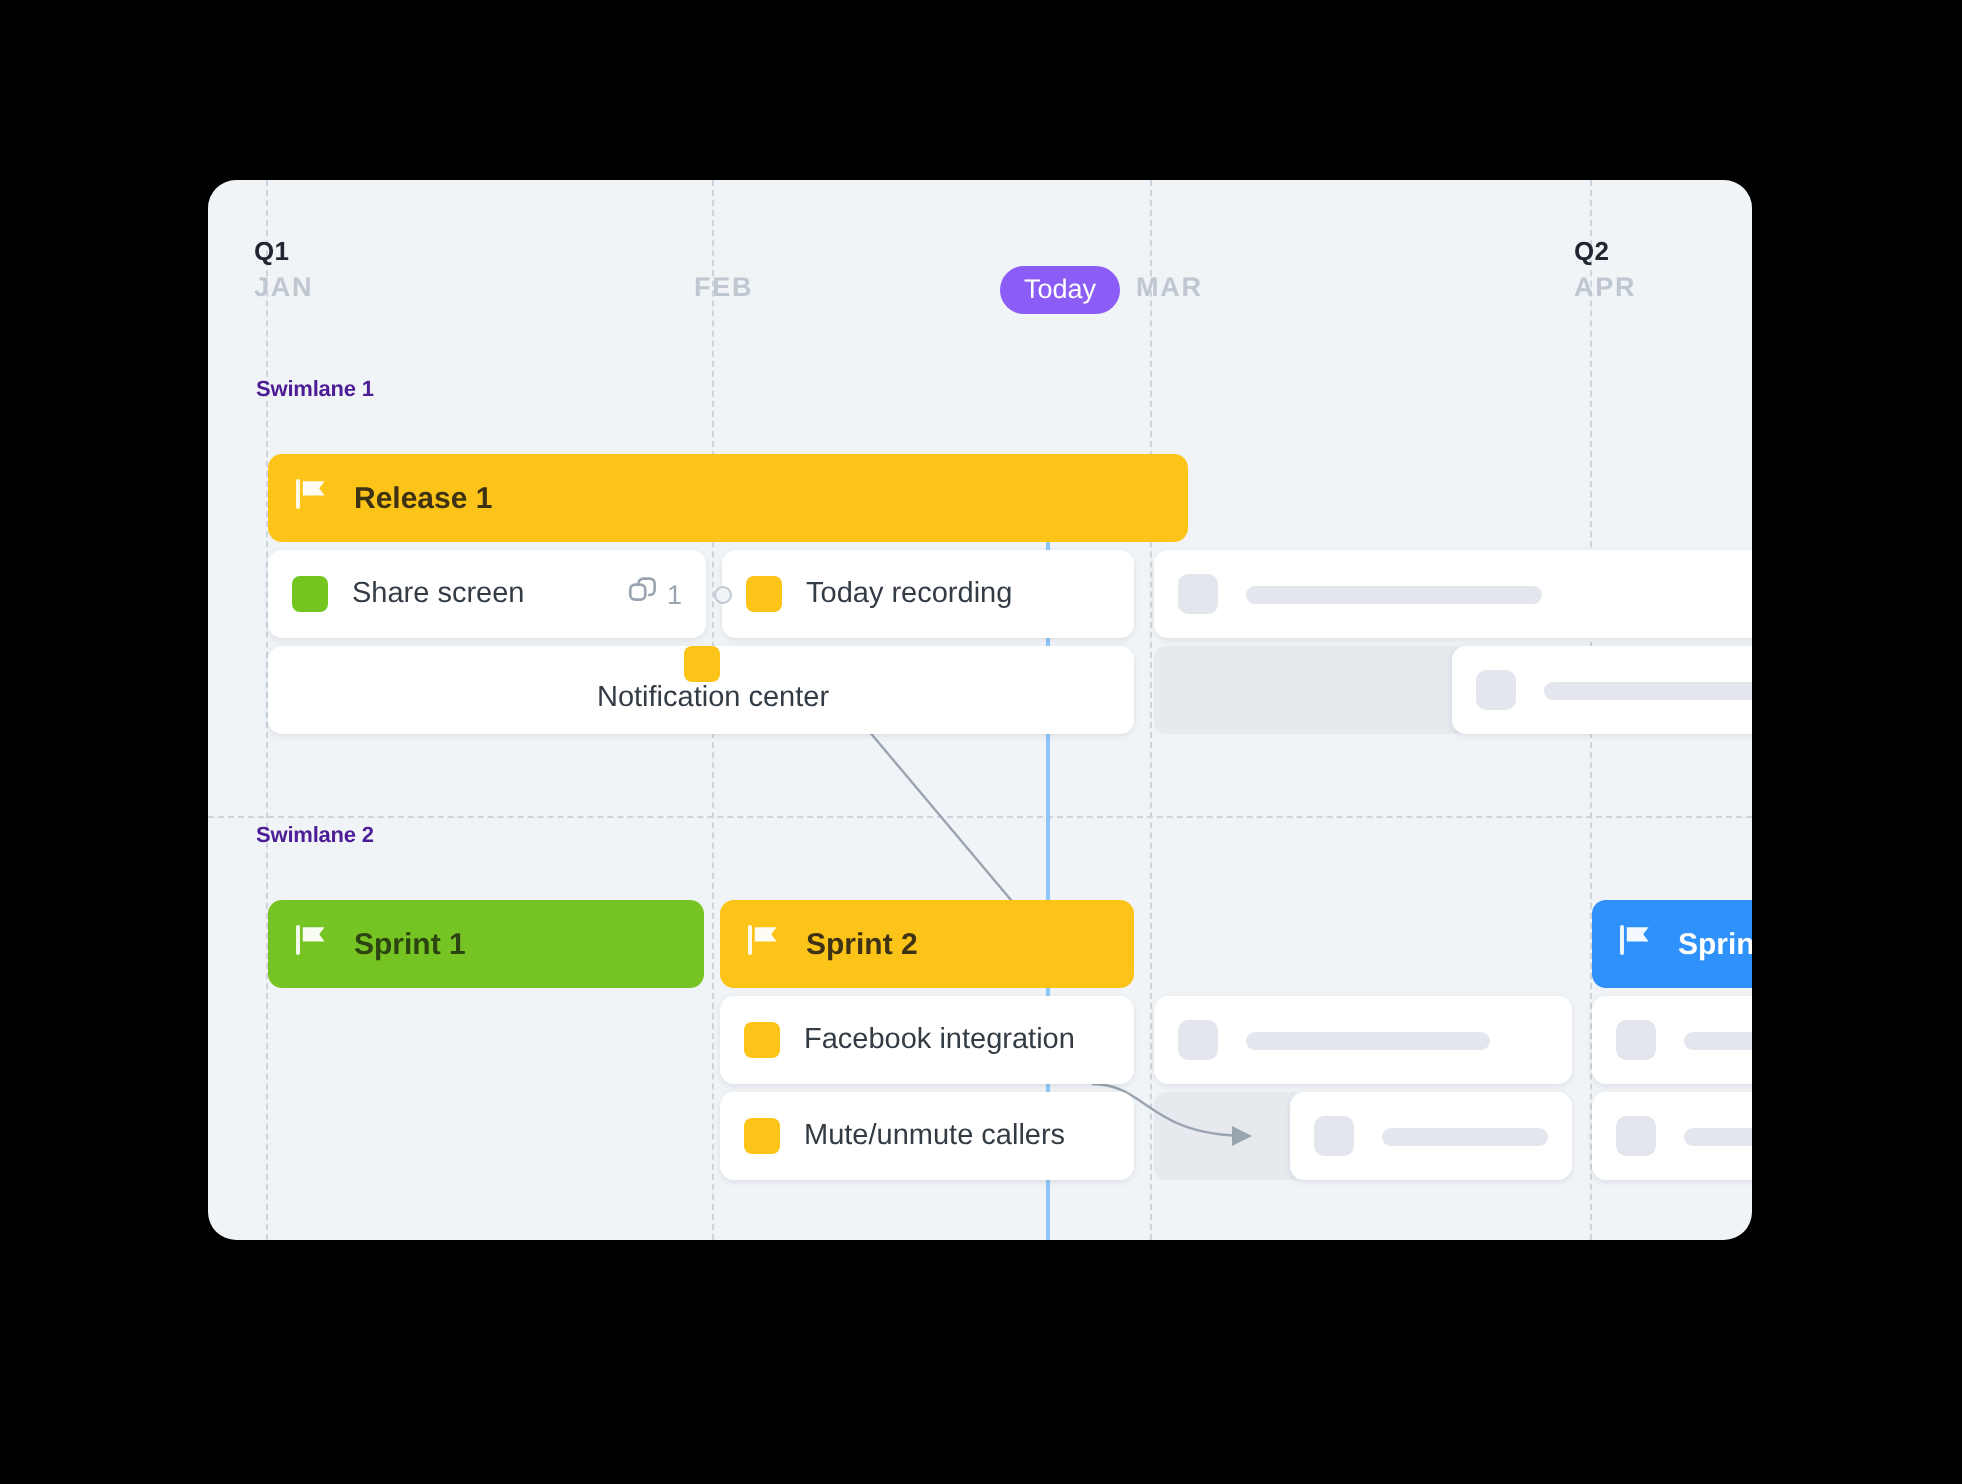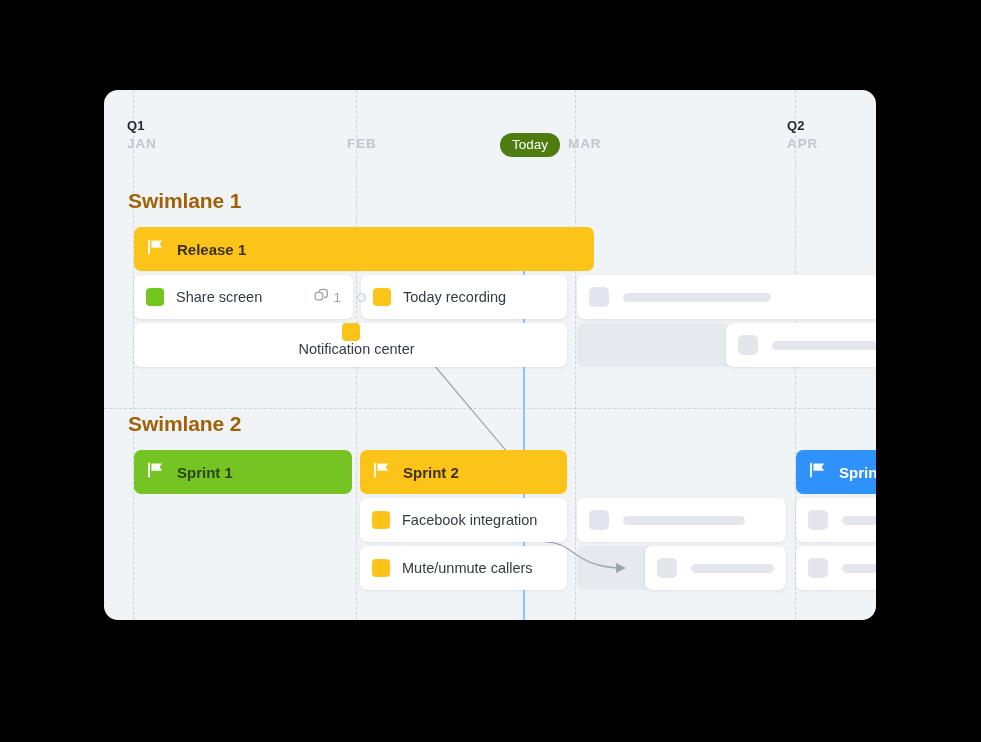--- a/index.html
+++ b/index.html
@@ -59,21 +59,21 @@
     top: 150px;
     bottom: 0;
     width: 2px;
     background: #8EC5FB;
   }
   #today-pill {
     position: absolute;
     height: 24px;
     padding: 0 12px;
     border-radius: 12px;
-    background: #4d7c0f;
+    background: #8b5cf6;
     color: #FFFFFF;
     font-size: 13.5px;
     font-weight: 400;
     line-height: 24px;
     white-space: nowrap;
     z-index: 6;
   }
 
   
   .qtr-label {
@@ -87,23 +87,23 @@
     position: absolute;
     font-size: 13.5px;
     font-weight: bold;
     color: #BFC7D1;
     letter-spacing: 0.9px;
   }
 
   
   .swimlane-title {
     position: absolute;
-    font-size: 21px;
+    font-size: 11px;
     font-weight: bold;
-    color: #a16207;
+    color: #4c1d95;
     letter-spacing: -0.1px;
   }
 
   
   .epic {
     position: absolute;
     height: 44px;
     border-radius: 7px;
     display: flex;
     align-items: center;

